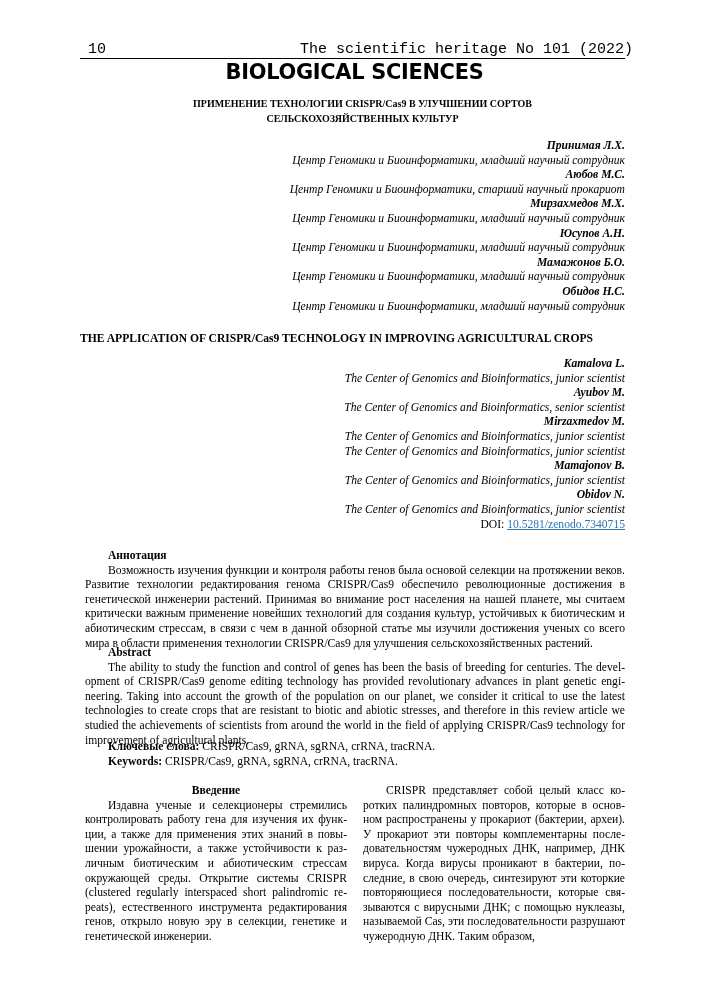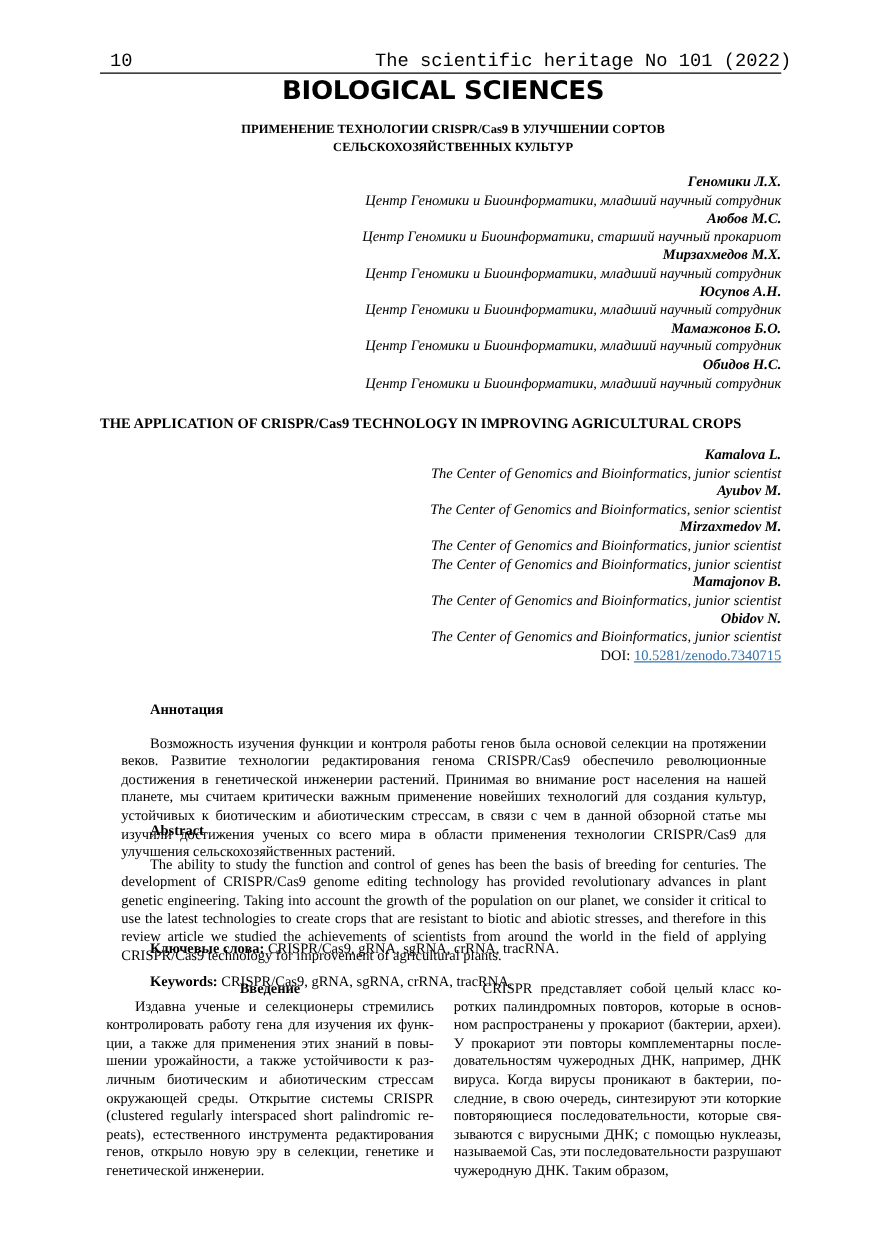--- a/index.html
+++ b/index.html
@@ -26,21 +26,21 @@
   .authors-en { top: 357px; }
 
   .en-title { position: absolute; top: 331px; left: 80px; width: 565px; text-align: left;
     font-family: "Liberation Serif", serif; font-weight: bold; font-size: 11.6px; line-height: 15px; }
 
   .doi { display: block; }
   .doi a { color: #2e74b5; text-decoration: underline; text-align: center; }
 
   .body-block { position: absolute; left: 85px; width: 540px;
     font-family: "Liberation Serif", serif; font-size: 11.6px; line-height: 14.6px; text-align: justify; }
-  .body-block p { margin: 12px; }
+  .body-block p { margin: 0; }
   .ind { text-indent: 23px; }
   .heading { font-weight: bold; text-indent: 23px; }
   .abstract-ru { top: 549px; }
   .abstract-en { top: 646px; }
   .keywords { top: 740px; }
   .kw b { font-weight: bold; }
 
   .col { position: absolute; top: 784px; width: 262px;
     font-family: "Liberation Serif", serif; font-size: 11.6px; line-height: 14.6px; text-align: justify;
     hyphens: manual; }
@@ -59,21 +59,21 @@
 <div class="head-rule"></div>
 
 <div class="section-title">BIOLOGICAL SCIENCES</div>
 
 <div class="ru-title">
   <div>ПРИМЕНЕНИЕ ТЕХНОЛОГИИ CRISPR/Cas9 В УЛУЧШЕНИИ СОРТОВ</div>
   <div>СЕЛЬСКОХОЗЯЙСТВЕННЫХ КУЛЬТУР</div>
 </div>
 
 <div class="authors authors-ru">
-  <span class="name">Геномики Л.Х.</span>
+  <span class="name">Принимая Л.Х.</span>
   <span class="aff">Центр Геномики и Биоинформатики, младший научный сотрудник</span>
   <span class="name">Аюбов М.С.</span>
   <span class="aff">Центр Геномики и Биоинформатики, старший научный прокариот</span>
   <span class="name">Мирзахмедов М.Х.</span>
   <span class="aff">Центр Геномики и Биоинформатики, младший научный сотрудник</span>
   <span class="name">Юсупов А.Н.</span>
   <span class="aff">Центр Геномики и Биоинформатики, младший научный сотрудник</span>
   <span class="name">Мамажонов Б.О.</span>
   <span class="aff">Центр Геномики и Биоинформатики, младший научный сотрудник</span>
   <span class="name">Обидов Н.С.</span>

